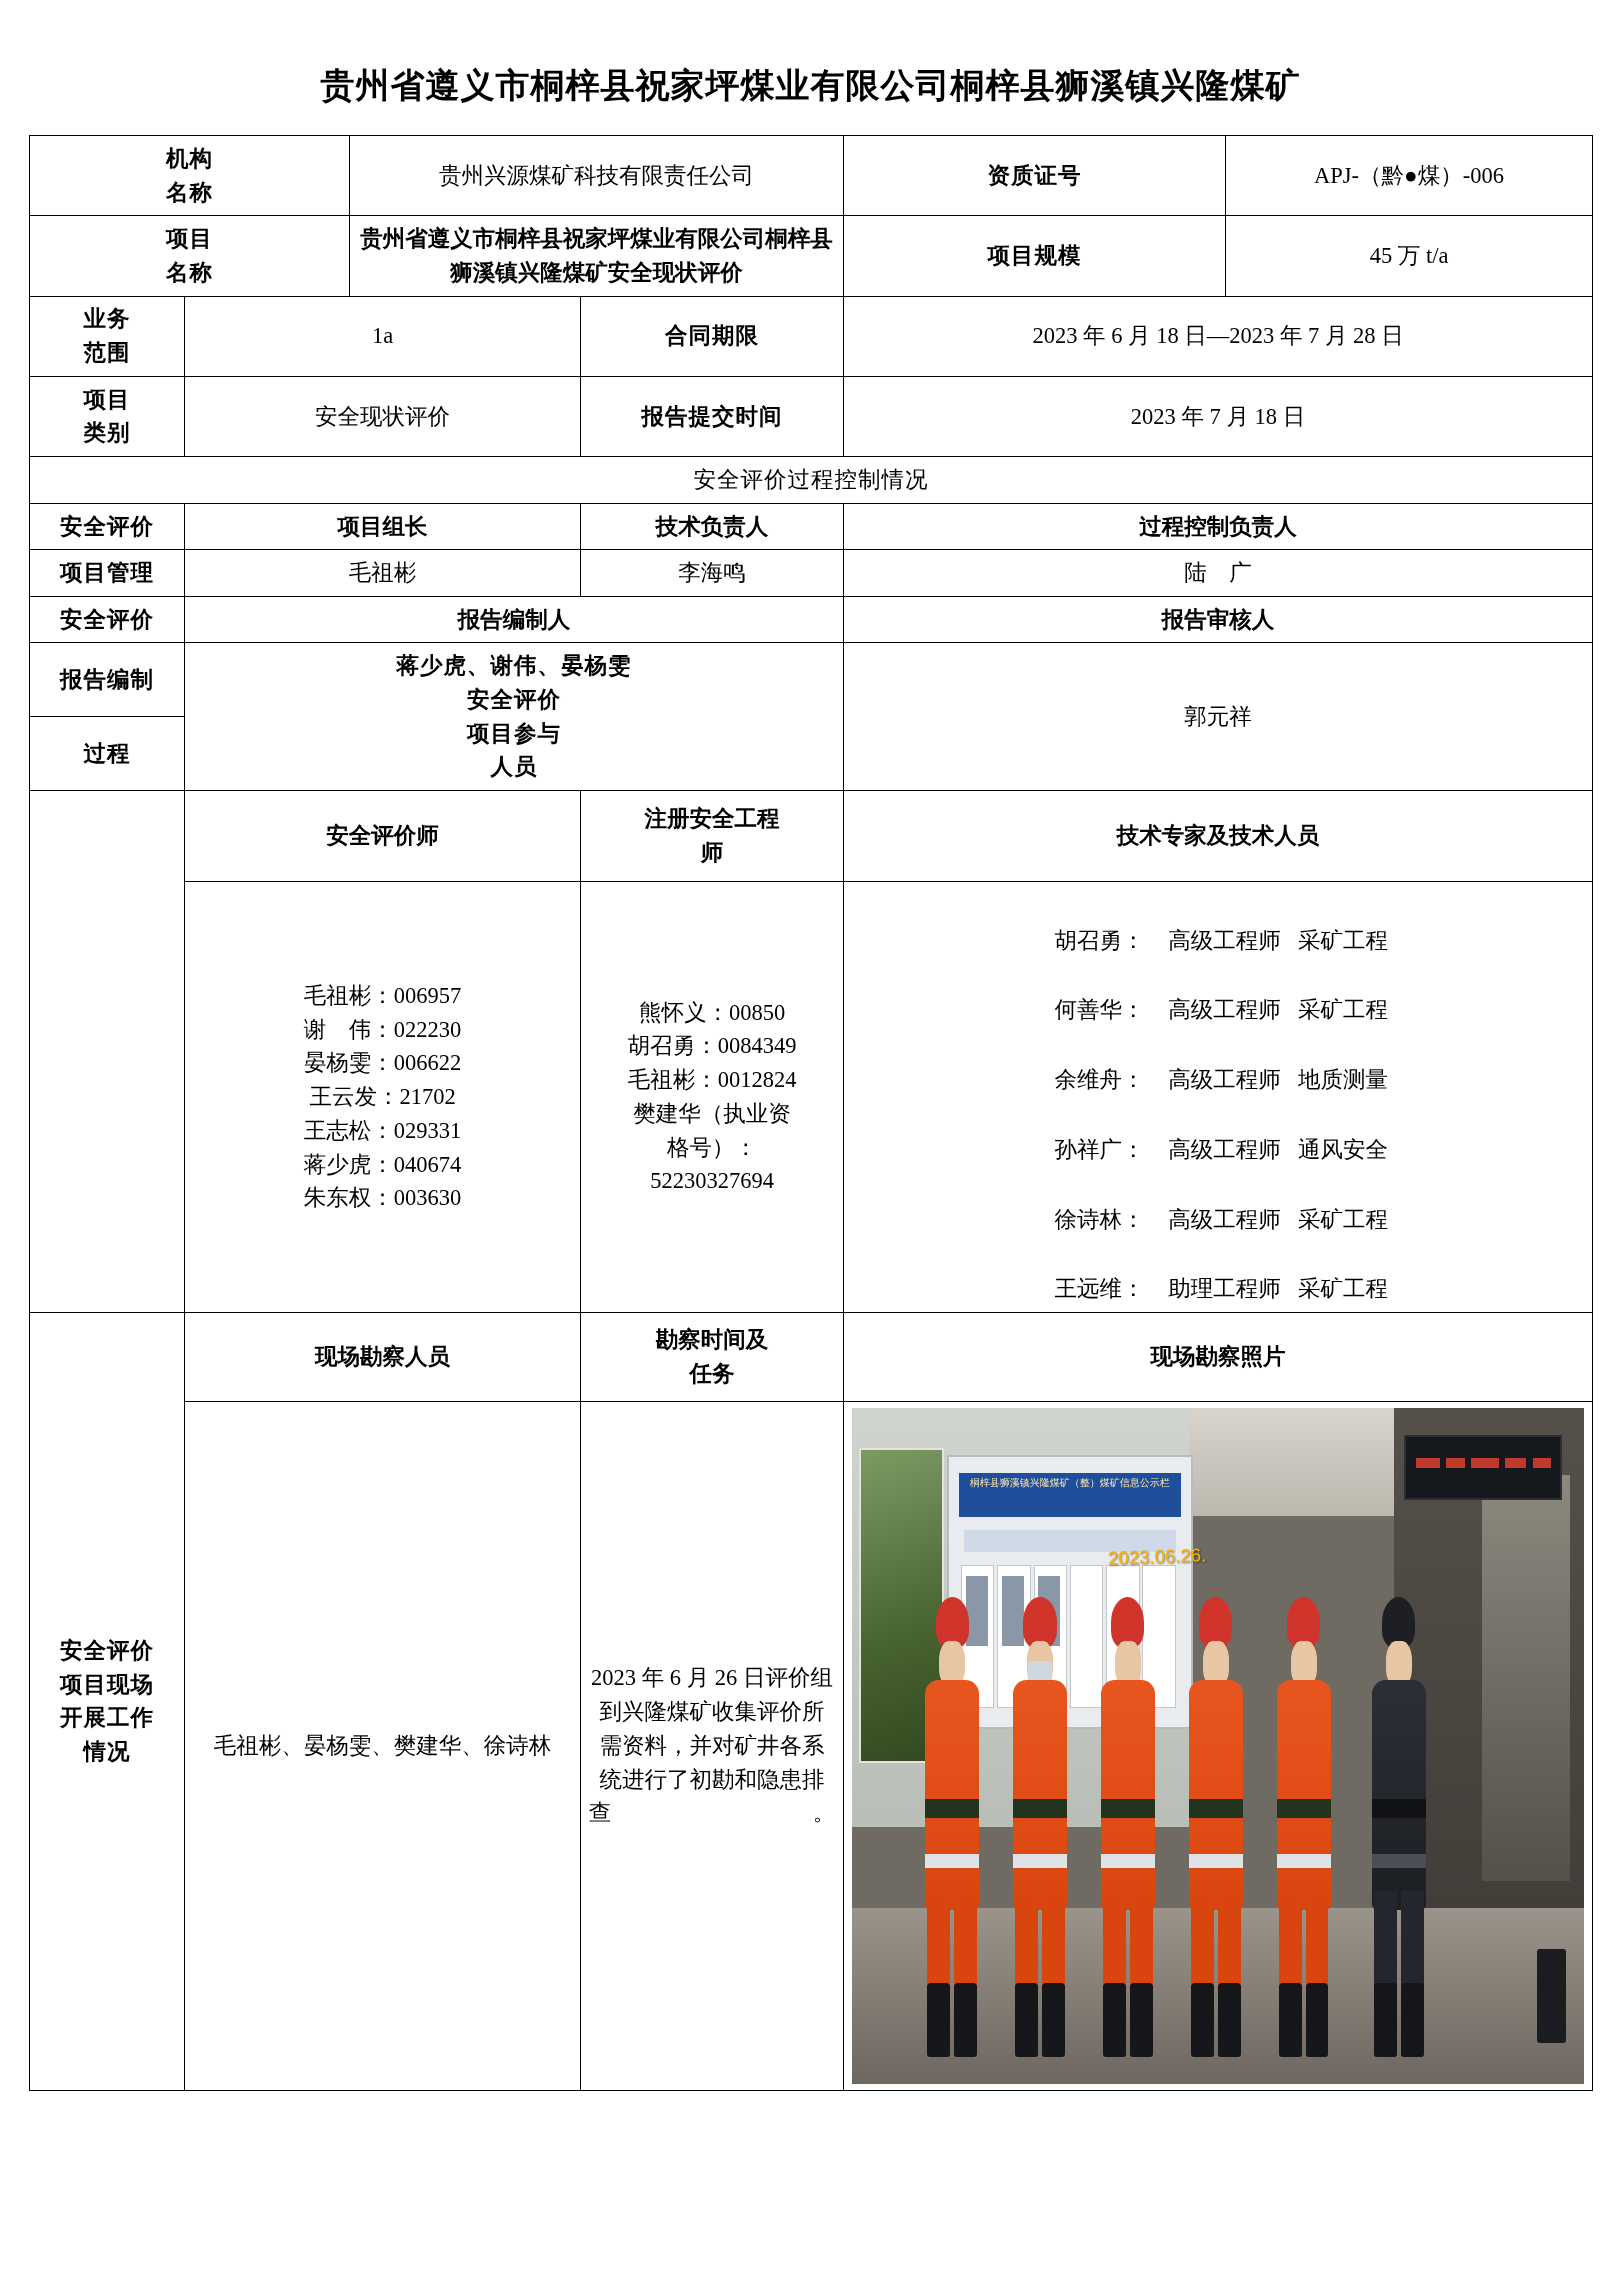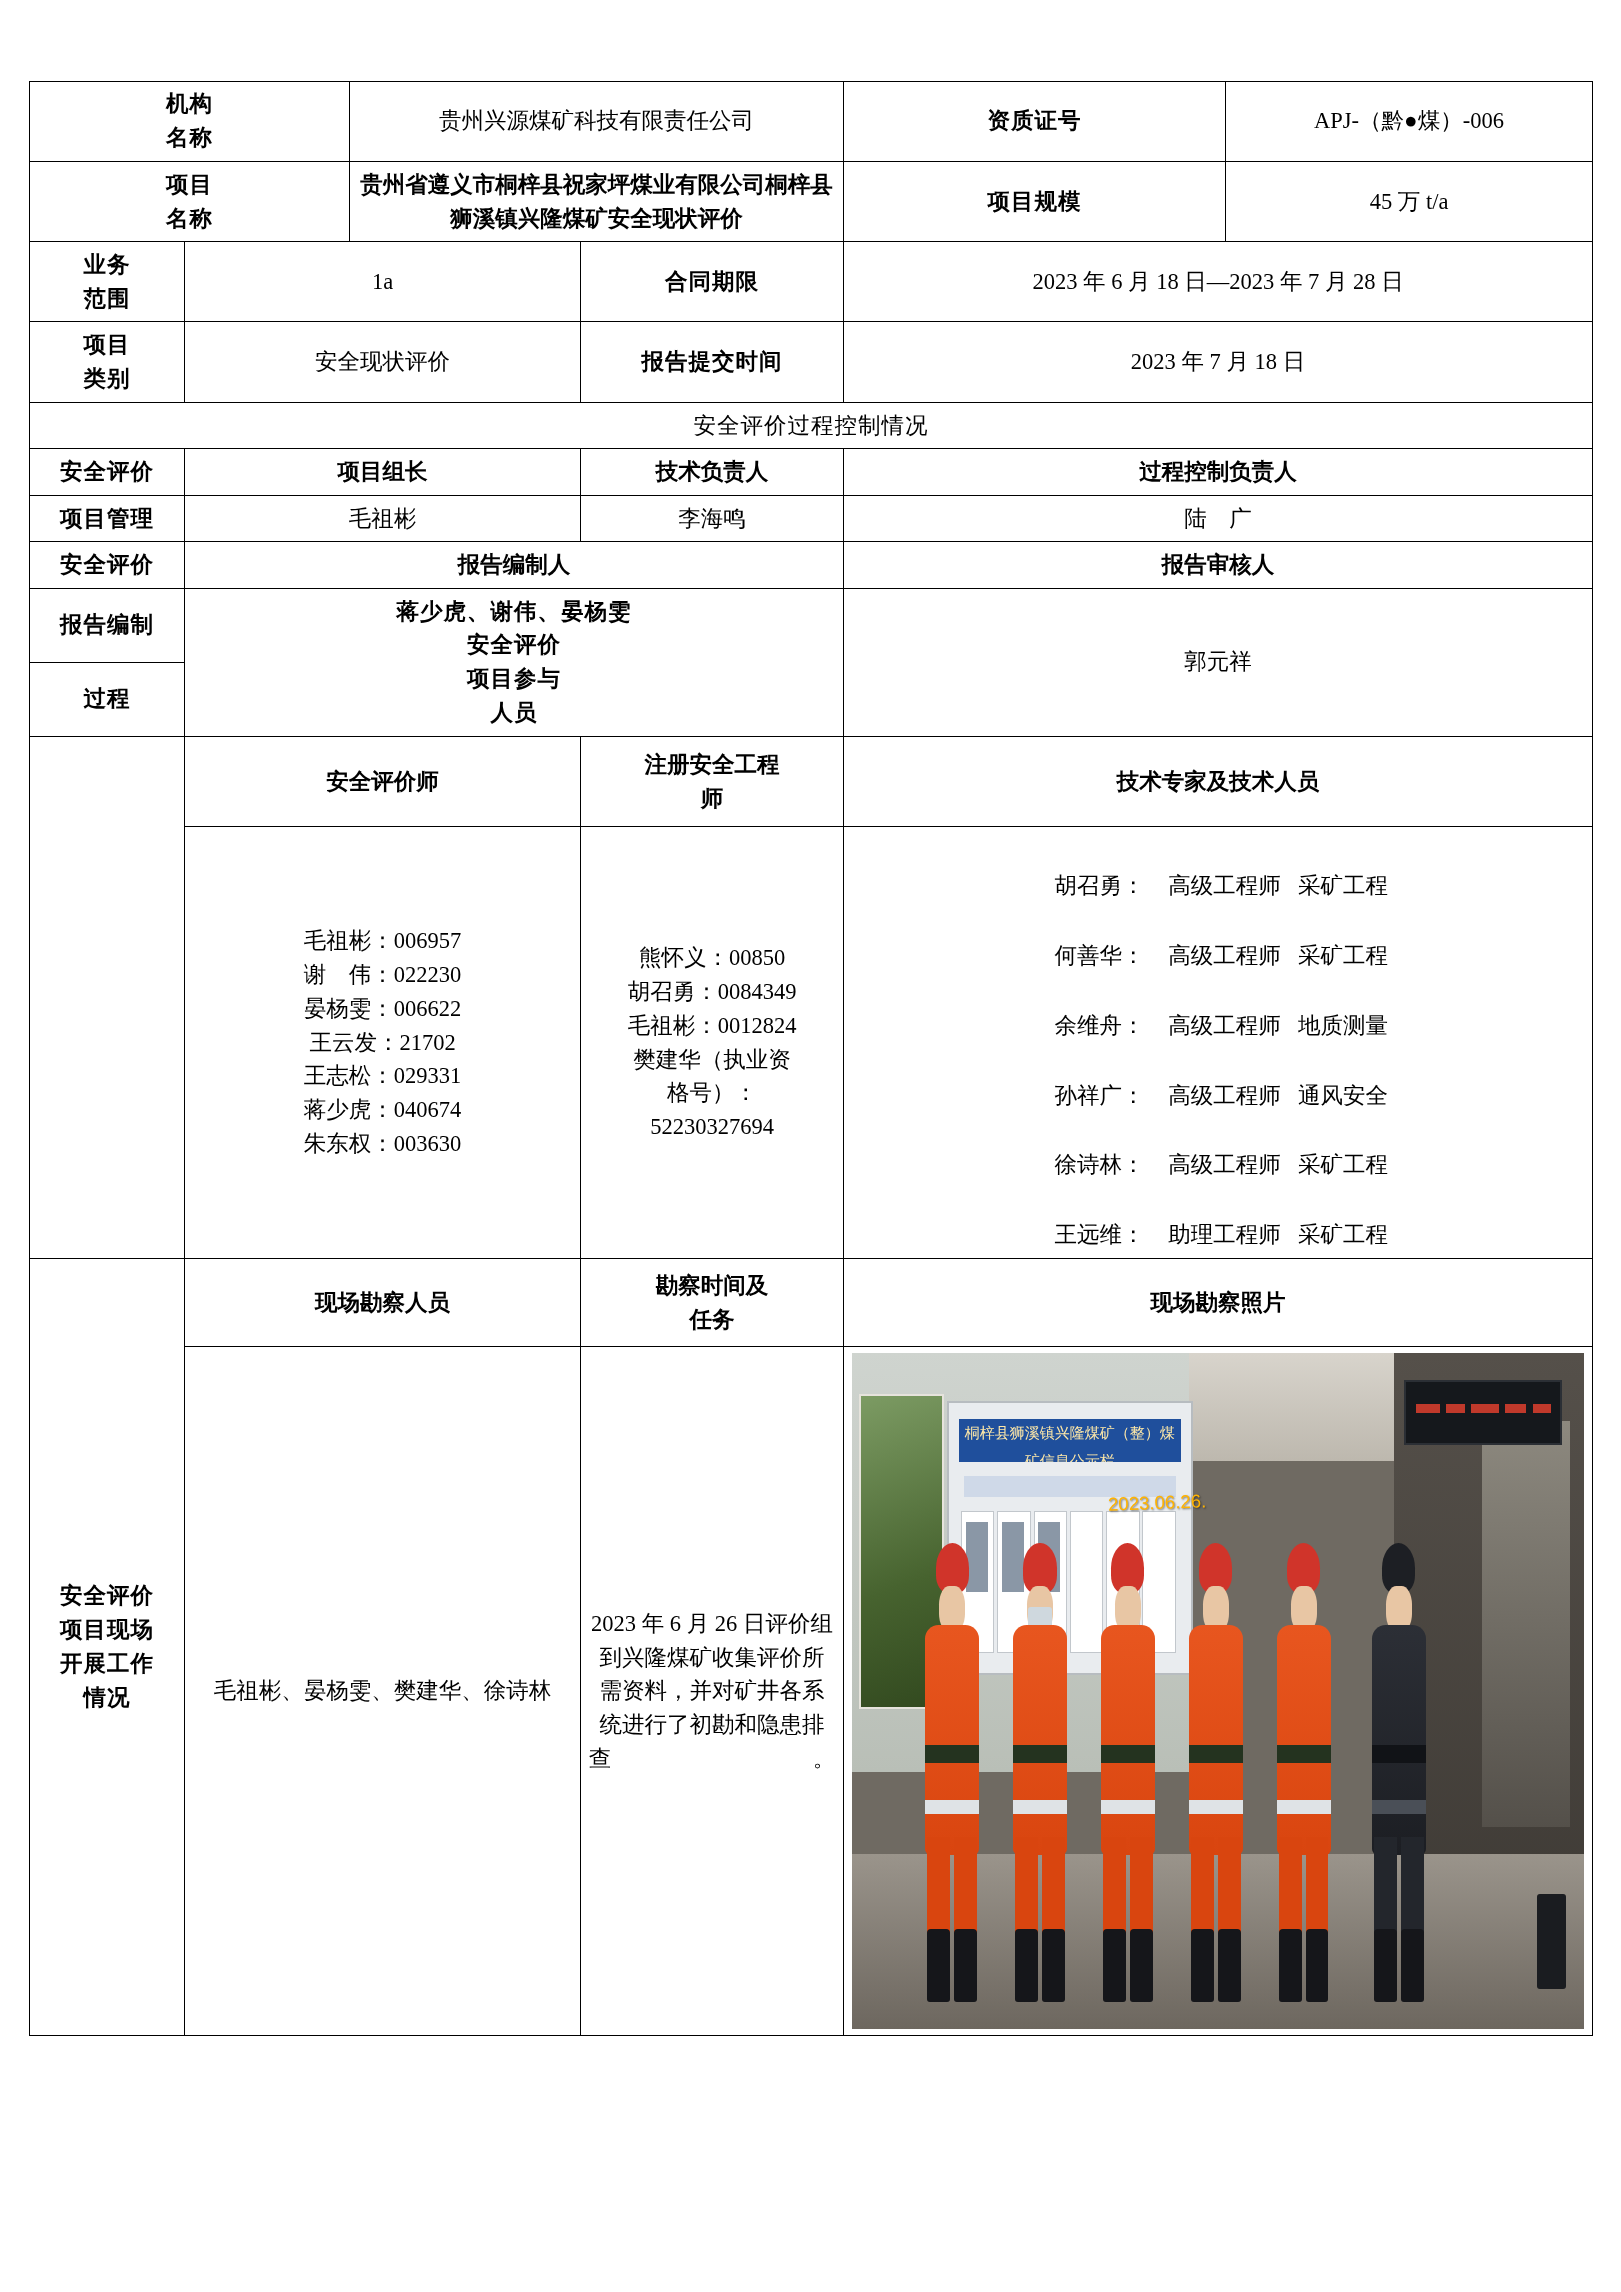--- a/index.html
+++ b/index.html
@@ -161,21 +161,21 @@
     position: absolute;
     left: 13%; top: 7%; width: 33%; height: 40%;
     background: #e9ecef;
     border: 2px solid #b7bcc0;
   }
   .ph-board .bheader {
     position: absolute;
     left: 4%; top: 6%; width: 92%; height: 16%;
     background: #1f4f9c;
     color: #ffe9a8;
-    font-size: 15px;
+    font-size: 10px;
     line-height: 1.9;
     text-align: center;
     font-family: "Liberation Sans", sans-serif;
     overflow: hidden;
   }
   .ph-board .bsub {
     position: absolute;
     left: 6%; top: 27%; width: 88%; height: 8%;
     background: #cfd9e8;
   }
@@ -323,20 +323,21 @@
     background: #1a1c20;
     border-radius: 2.9px;
   }
 </style>
 </head>
 <body>
 
 <div class="page">
 
   <div class="title">
+    <span class="line">贵州省遵义市桐梓县祝家坪煤业有限公司桐梓县狮溪镇兴隆煤矿</span>
   </div>
 
   <table class="main">
     <colgroup>
       <col style="width:155px">
       <col style="width:165px">
       <col style="width:231px">
       <col style="width:263px">
       <col style="width:382px">
       <col style="width:367px">

